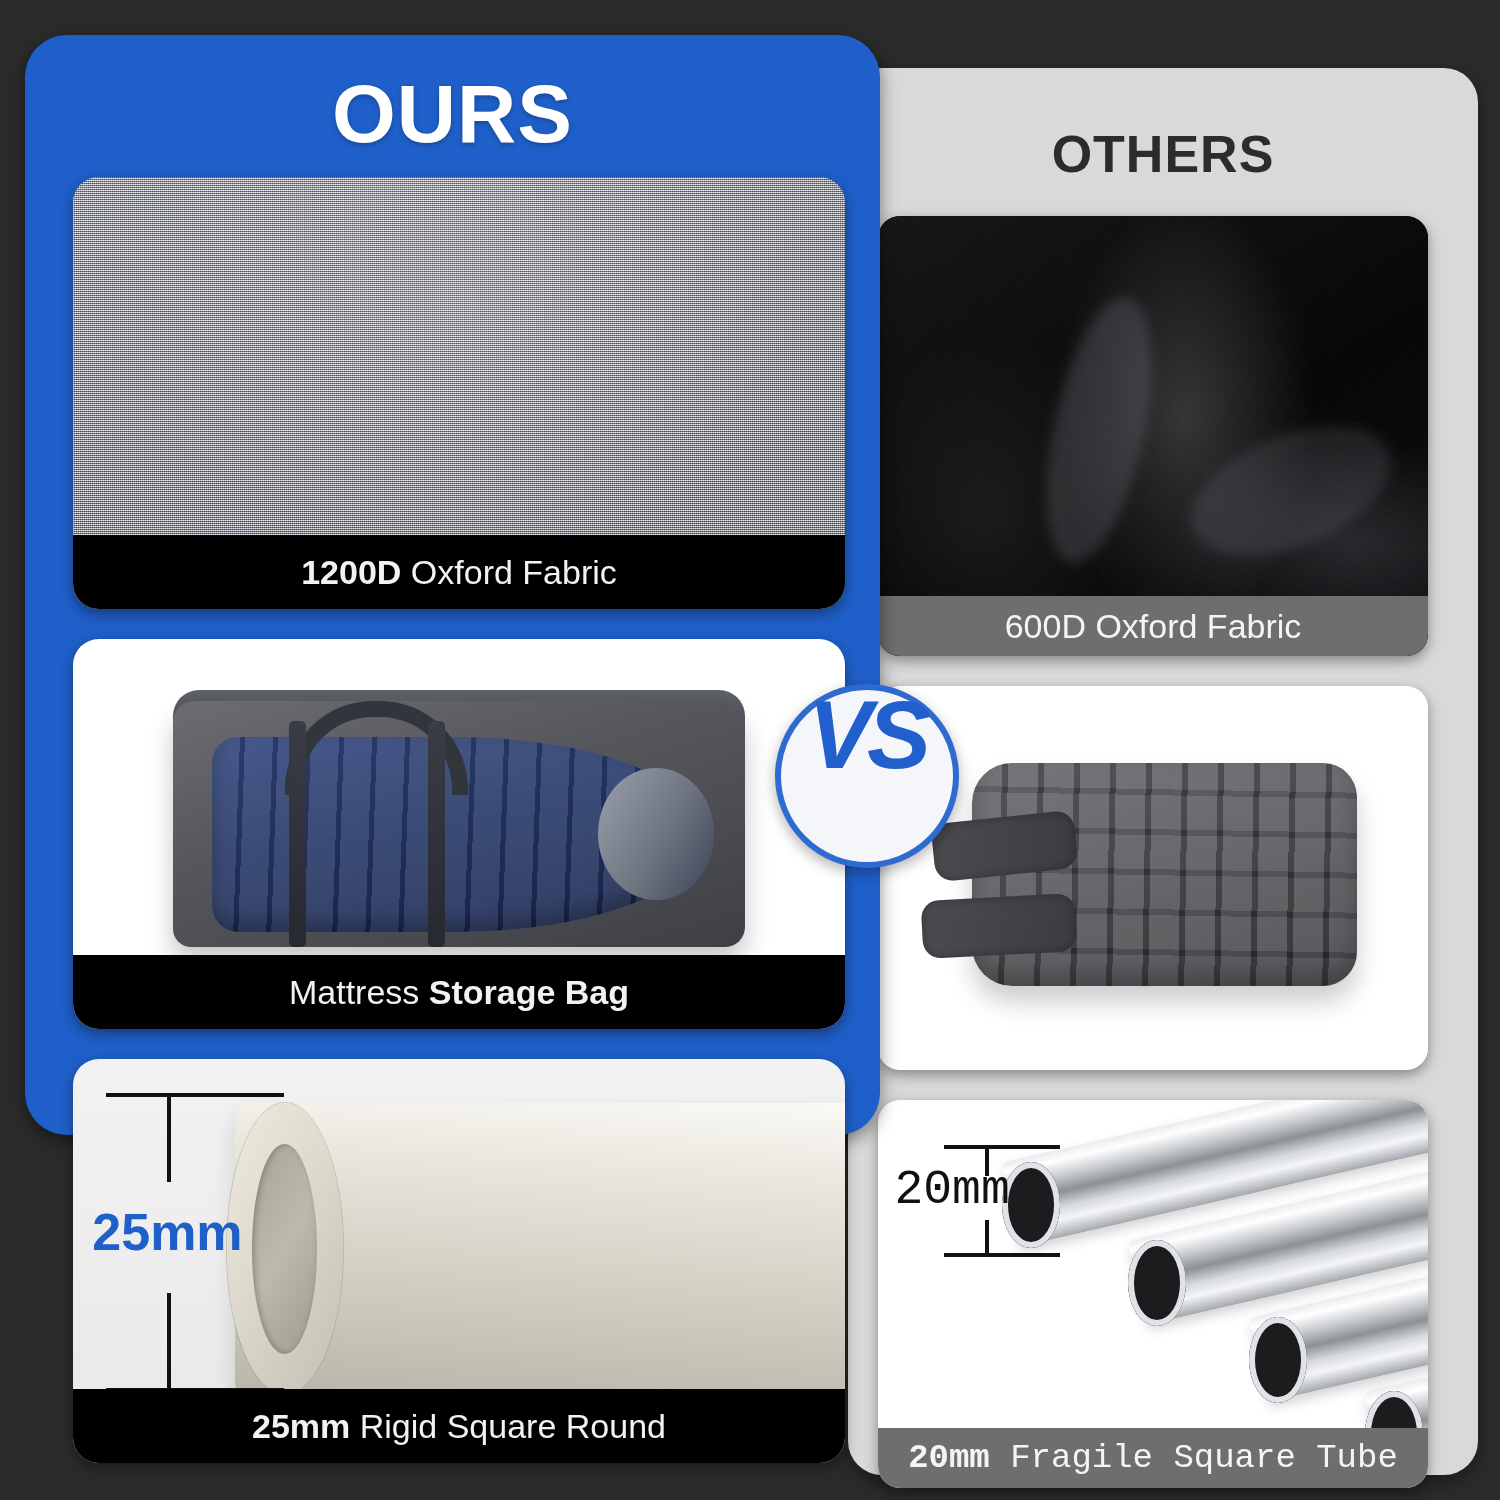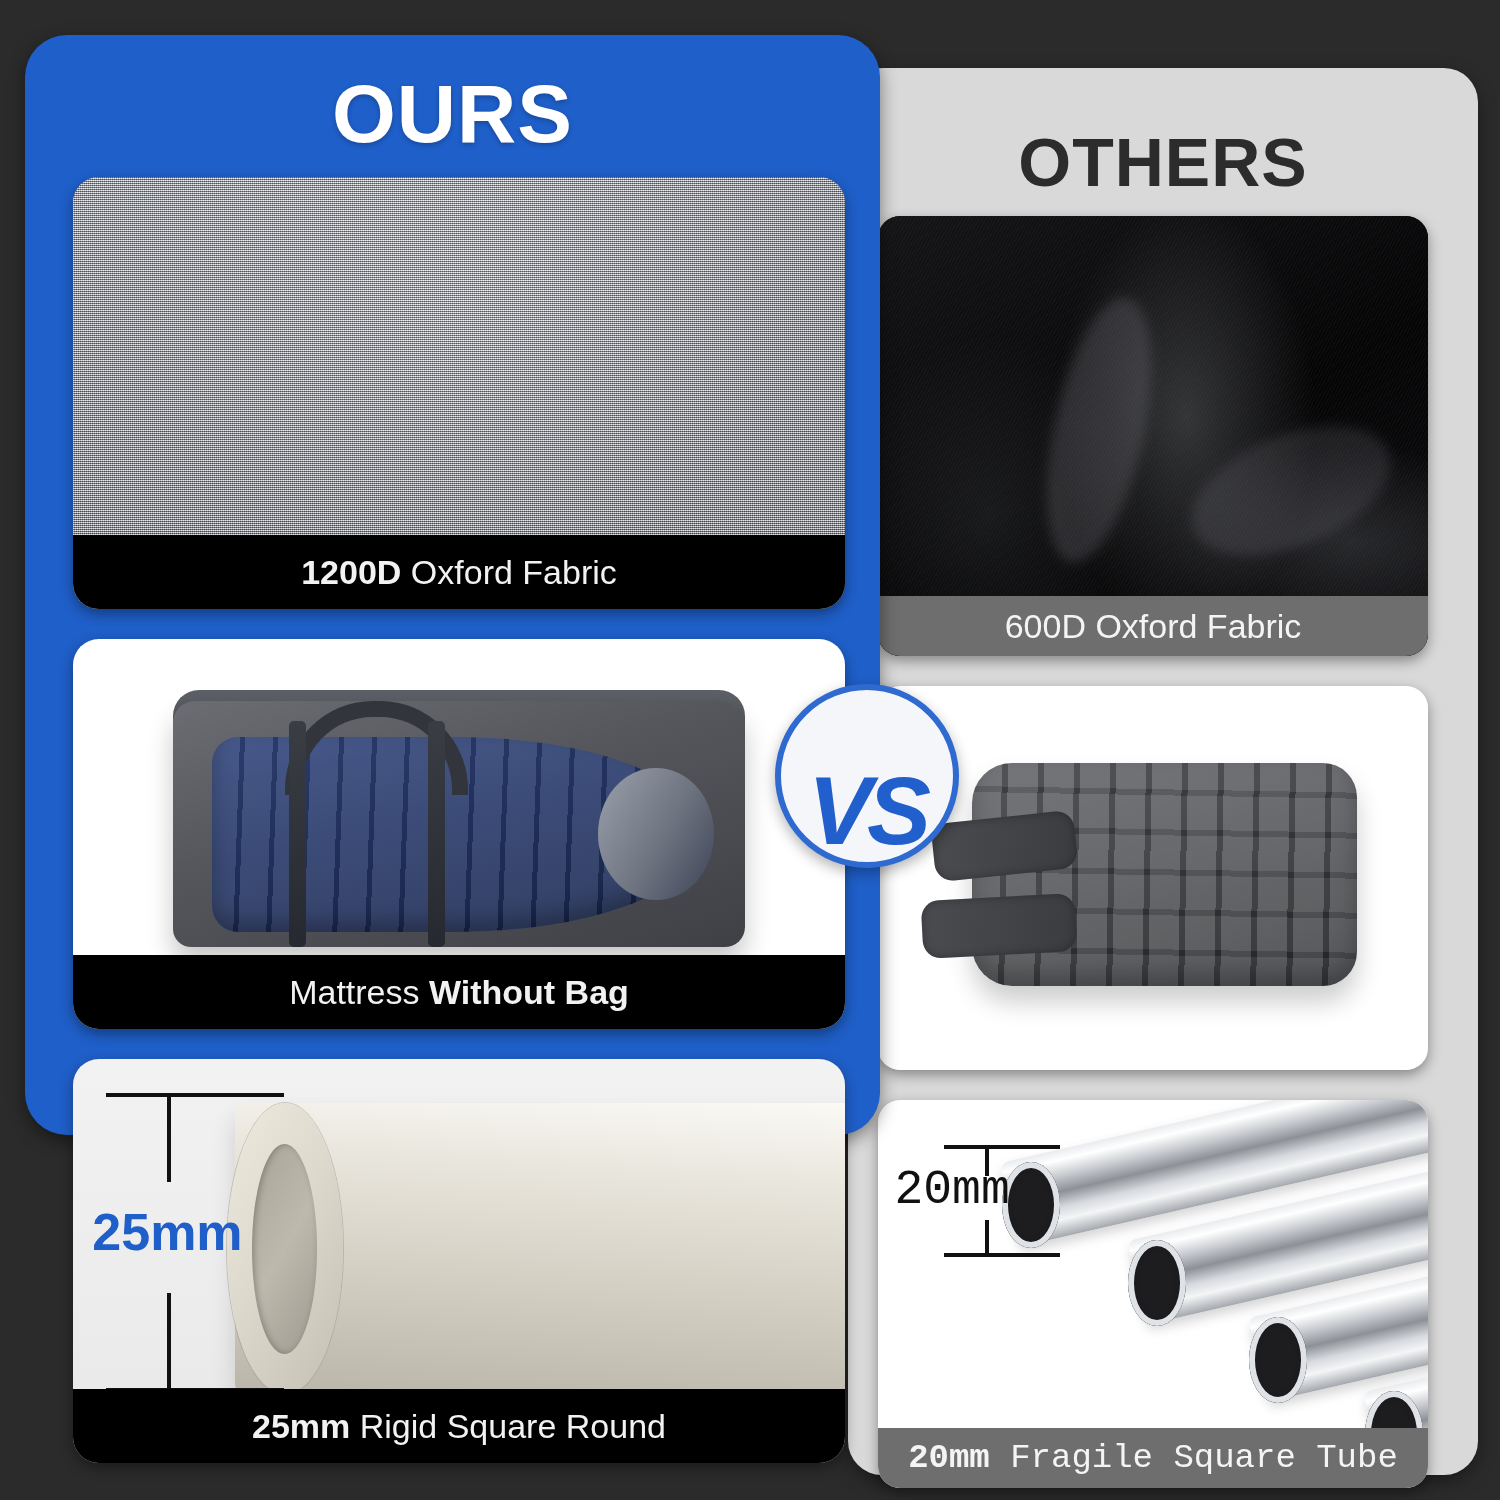--- a/index.html
+++ b/index.html
@@ -48,21 +48,21 @@
     letter-spacing: 1px;
     line-height: 1;
     text-shadow: 0 2px 5px rgba(0,0,0,.25);
   }
   .title-others {
     position: absolute;
     left: 0; top: 60px;
     width: 630px;
     text-align: center;
     color: #2c2c2c;
-    font-size: 68px;
+    font-size: 52px;
     font-weight: bold;
     letter-spacing: 1px;
     line-height: 1;
   }
 
   
   .card {
     position: absolute;
     overflow: hidden;
     box-shadow: 0 5px 13px rgba(0,0,0,.38);
@@ -282,21 +282,21 @@
   .vs-badge {
     position: absolute;
     left: 775px; top: 684px;
     width: 172px; height: 172px;
     border-radius: 50%;
     background: #f4f6f9;
     border: 6px solid #2f6ad0;
     box-shadow: 0 5px 14px rgba(0,0,0,.30);
     z-index: 20;
     display: flex;
-    align-items: flex-end;
+    align-items: flex-start;
     justify-content: center;
   }
   .vs-text {
     color: #2160cc;
     font-size: 96px;
     font-weight: bold;
     font-style: italic;
     line-height: 1;
     letter-spacing: -5px;
     transform: translateY(-3px);
@@ -324,21 +324,21 @@
           <div class="bag-top"></div>
           <div class="bag-body"></div>
           <div class="mat-roll"></div>
           <div class="mat-cap"></div>
           <div class="strap-arch"></div>
           <div class="strap s1"></div>
           <div class="strap s2"></div>
         </div>
       </div>
       <div class="caption caption-black">
-        <span class="cap-n">Mattress </span><span class="cap-b">Without Bag</span>
+        <span class="cap-n">Mattress </span><span class="cap-b">Storage Bag</span>
       </div>
     </div>
 
     <div class="card card-l c3">
       <div class="card-photo photo-soft">
         <div class="tube-beige"></div>
         <div class="tube-beige-face"></div>
         <div class="tube-beige-bore"></div>
 
         <div class="dim-line" style="left:4.3%; top:8.5%; width:23%; height:4px;"></div>

